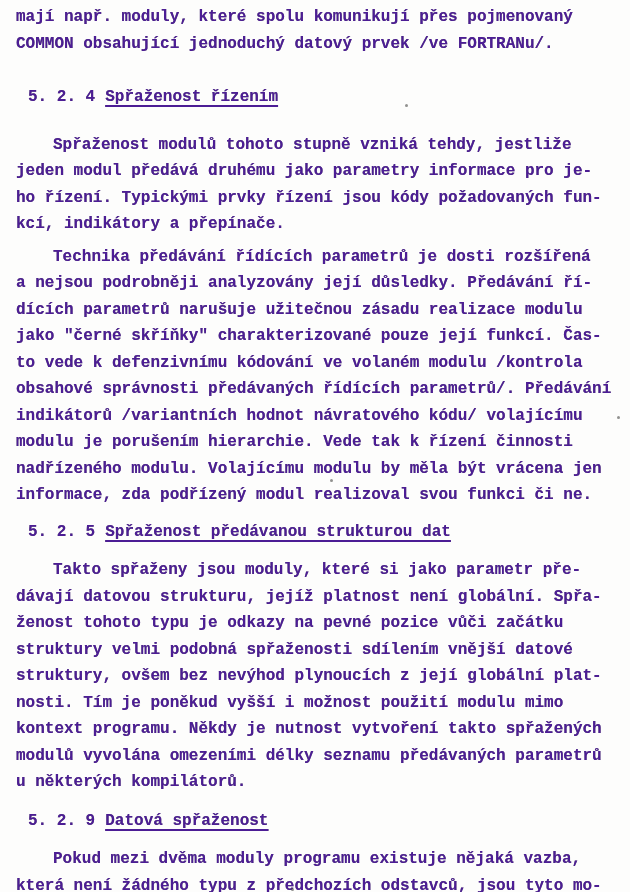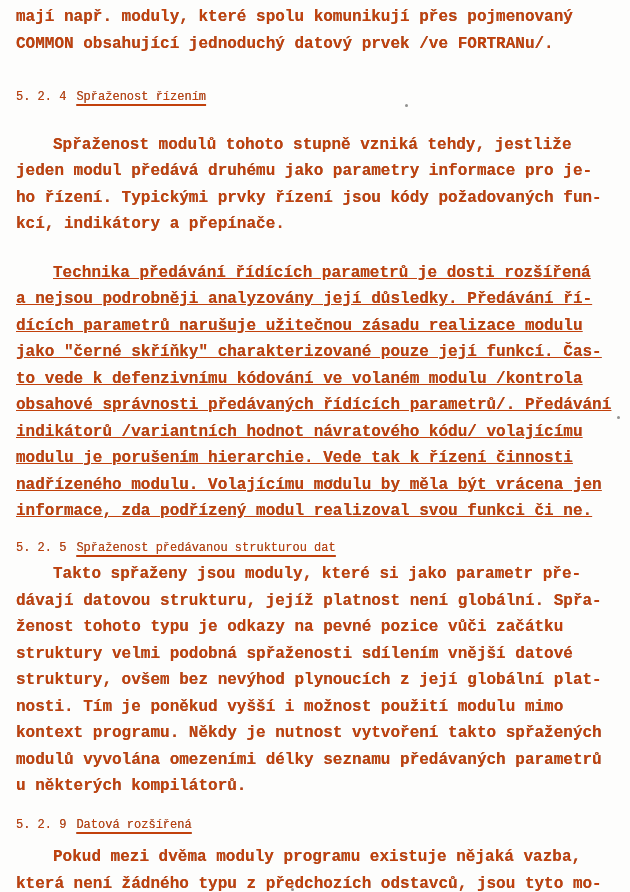--- a/index.html
+++ b/index.html
@@ -12,48 +12,48 @@
     width: 630px;
     height: 892px;
     background: #fdfdfc;
     overflow: hidden;
     box-sizing: border-box;
     padding: 4px 4px 0 16px;
     font-family: "Liberation Mono", "DejaVu Sans Mono", monospace;
     font-size: 16px;
     font-weight: 700;
     line-height: 26.5px;
-    color: #c2410c;
+    color: #4c1d95;
     
     text-shadow: 0 0 0.5px rgba(20,20,18,0.55);
   }
   .para {
     margin: 0;
     white-space: pre;          
     text-indent: 37px;         
   }
   .para.noindent {
     text-indent: 0;
   }
   .heading {
-    margin: 0;
-    font-size: 12px;
-    font-weight: 400;
+    margin: 12px;
+    font-size: 16px;
+    font-weight: 700;
     white-space: pre;
   }
   .heading .title {
     margin-left: 10px;
     text-decoration: underline;
     text-decoration-thickness: 2px;
     text-underline-offset: 4px;
   }
   
   .h-524 { margin-top: 27px; }
   .p-524a { margin-top: 21px; }
-  .p-524b { margin-top: 22px; text-decoration: underline; }
+  .p-524b { margin-top: 6px; }
   .h-525 { margin-top: 10px; }
   .p-525 { }
   .h-526 { margin-top: 12px; }
   .p-526 { margin-top: 6px; }
   
   .speck {
     position: absolute;
     background: #4a4a46;
     border-radius: 50%;
     width: 3px;
@@ -92,21 +92,21 @@
   <p class="para p-525">Takto spřaženy jsou moduly, které si jako parametr pře-
 dávají datovou strukturu, jejíž platnost není globální. Spřa-
 ženost tohoto typu je odkazy na pevné pozice vůči začátku
 struktury velmi podobná spřaženosti sdílením vnější datové
 struktury, ovšem bez nevýhod plynoucích z její globální plat-
 nosti. Tím je poněkud vyšší i možnost použití modulu mimo
 kontext programu. Někdy je nutnost vytvoření takto spřažených
 modulů vyvolána omezeními délky seznamu předávaných parametrů
 u některých kompilátorů.</p>
 
-  <h2 class="heading h-526"><span class="num">5. 2. 9</span><span class="title">Datová rozšířená</span></h2>
+  <h2 class="heading h-526"><span class="num">5. 2. 9</span><span class="title">Datová spřaženost</span></h2>
 
   <p class="para p-526">Pokud mezi dvěma moduly programu existuje nějaká vazba,
 která není žádného typu z předchozích odstavců, jsou tyto mo-
 duly datově spřaženy. Všechny vstupy a výstupy volaného modulu</p>
 
   <span class="speck" style="left:405px; top:104px;"></span>
   <span class="speck" style="left:330px; top:479px;"></span>
   <span class="speck" style="left:617px; top:416px;"></span>
   <span class="speck" style="left:291px; top:888px;"></span>
 

